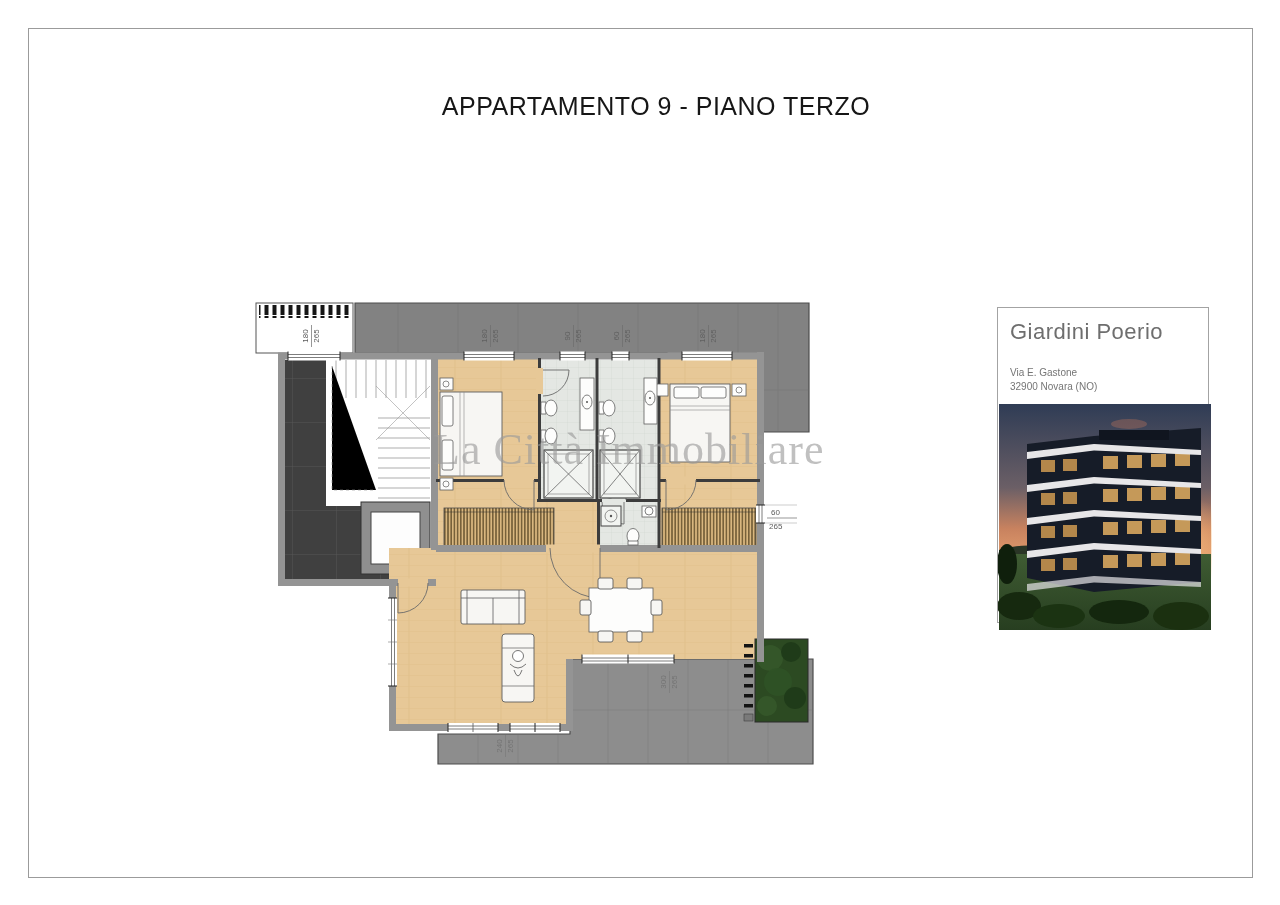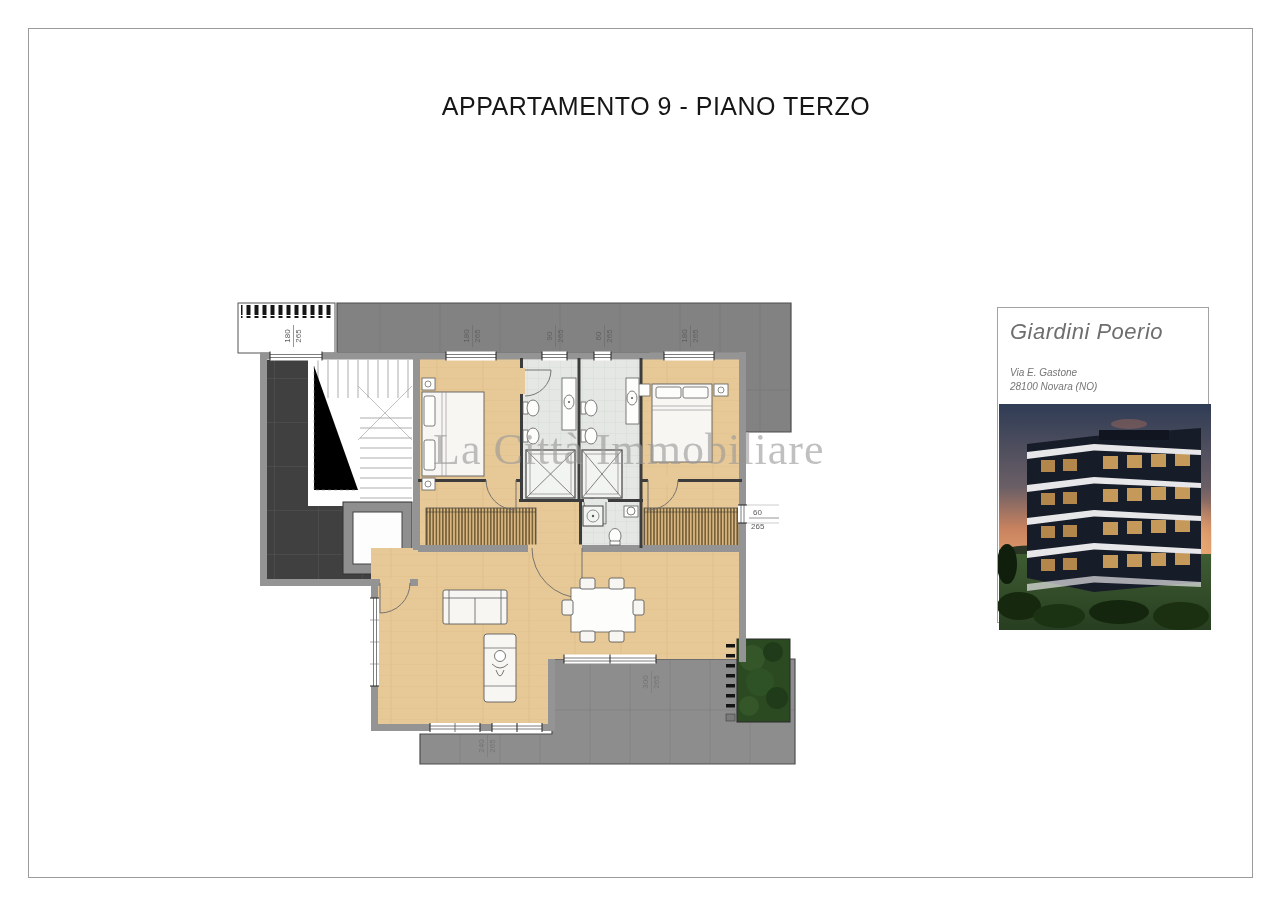--- a/index.html
+++ b/index.html
@@ -1,21 +1,21 @@
 <!DOCTYPE html>
 <html style="--wood: #e7c897; --bath_tile: #e4e7e3; --landing_dark: #404040; --terrace: #828282; --terrace_lower: #8d8d8d; --planter_green: #2c4a22; --wall: #949494; --partition: #3c3c3c; --watermark_gray: #9a9a9a; --card_text: #6e6e6e;"><head>
 <meta charset="utf-8">
 <style>
   html,body{margin:0;padding:0;background:#ffffff;}
   body{width:1280px;height:905px;position:relative;font-family:"Liberation Sans",sans-serif;overflow:hidden;}
   .page-frame{position:absolute;left:28px;top:28px;width:1223px;height:848px;border:1px solid #9b9b9b;}
   .page-title{position:absolute;left:16px;top:92px;width:1280px;text-align:center;font-size:25px;letter-spacing:.5px;color:#161616;}
-  .plan-wrap{position:absolute;left:230px;top:290px;width:580px;height:480px;}
+  .plan-wrap{position:absolute;left:248px;top:290px;width:580px;height:480px;}
   .watermark{position:absolute;left:433px;top:424px;font-family:"Liberation Serif",serif;font-size:44px;color:var(--watermark_gray,#9a9a9a);opacity:.62;letter-spacing:1px;white-space:nowrap;pointer-events:none;}
-  .card{position:absolute;left:997px;top:307px;width:212px;height:316px;border:1px solid #a3a3a3;box-sizing:border-box;background:#fff;font-style:italic;}
+  .card{position:absolute;left:997px;top:307px;width:212px;height:316px;border:1px solid #a3a3a3;box-sizing:border-box;background:#fff;}
   .card-title{margin:11px 0 0 12px;font-size:22px;color:var(--card_text,#6e6e6e);letter-spacing:.5px;}
   .card-addr{margin:21px 0 0 12px;font-size:10px;line-height:1.35;color:#757575;}
   .card-photo{display:block;margin-top:11px;width:214px;height:226px;}
   
   .c-wood{fill:var(--wood,#e7c897);}
   .c-bath{fill:var(--bath_tile,#e4e7e3);}
   .c-dark{fill:var(--landing_dark,#404040);}
   .c-ter{fill:var(--terrace,#828282);}
   .c-ter2{fill:var(--terrace_lower,#8d8d8d);}
   .wall{stroke:var(--wall,#949494);stroke-width:7;fill:none;stroke-linecap:butt;}
@@ -333,21 +333,21 @@
   </g>
 </svg>
 </div>
 
 <div class="watermark">La Città Immobiliare</div>
 
 <div class="card">
   <div class="card-title">Giardini Poerio</div>
   <div class="card-addr">
     <div>Via E. Gastone</div>
-    <div>28100 Novara (NO)</div>
+    <div>32900 Novara (NO)</div>
   </div>
   <svg class="card-photo" viewBox="0 0 212 226">
     <defs>
       <linearGradient id="sky" x1="0" y1="0" x2="0" y2="1">
         <stop offset="0" stop-color="#2f3c55"></stop>
           <stop offset="0.55" stop-color="#6b5f66"></stop>
         <stop offset="0.82" stop-color="#c8825f"></stop>
           <stop offset="1" stop-color="#e09a6c"></stop>
       </linearGradient>
       <linearGradient id="lawn" x1="0" y1="0" x2="0" y2="1">

